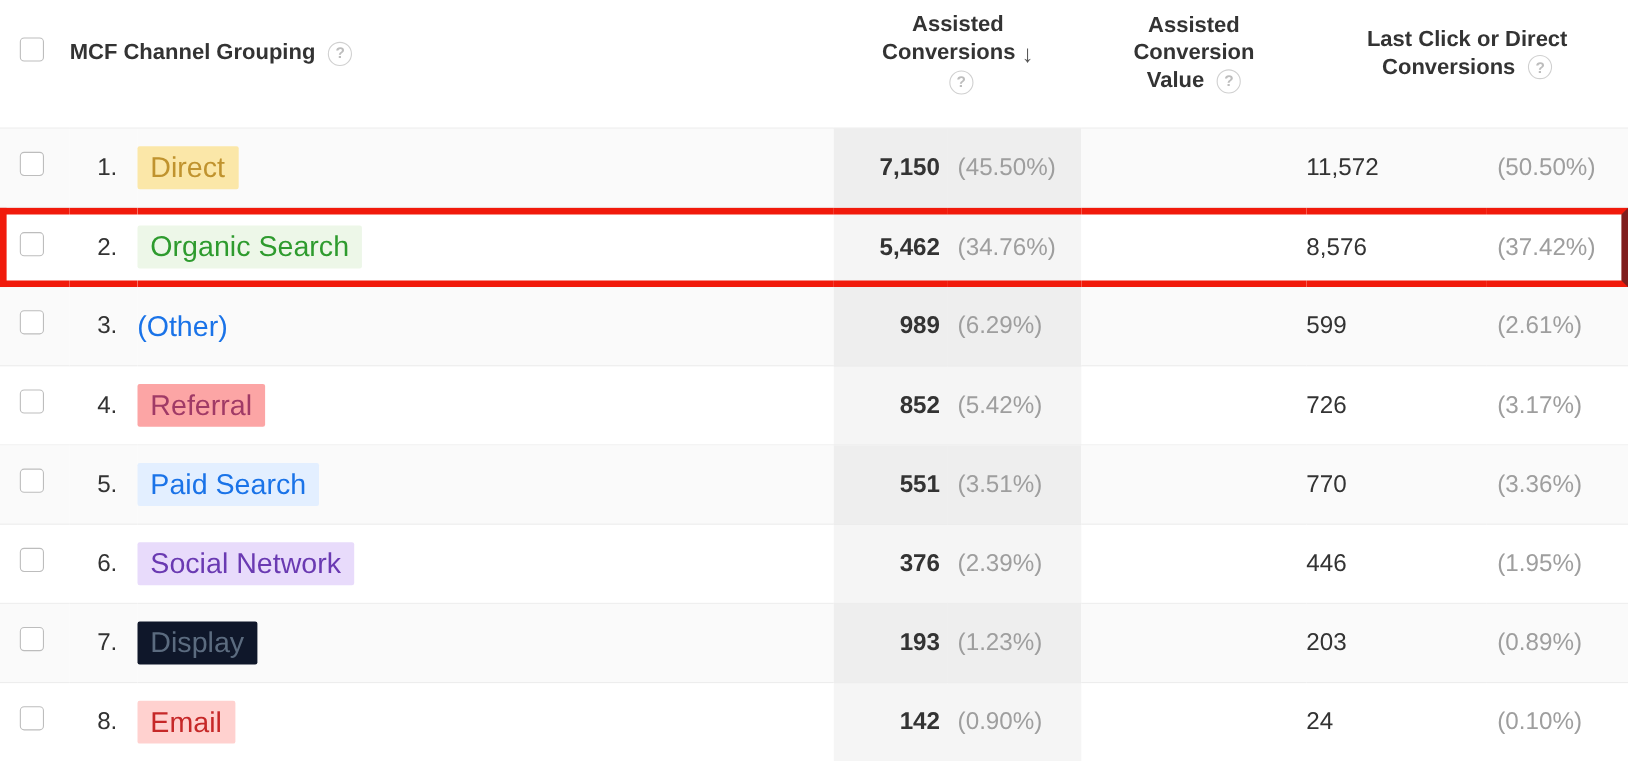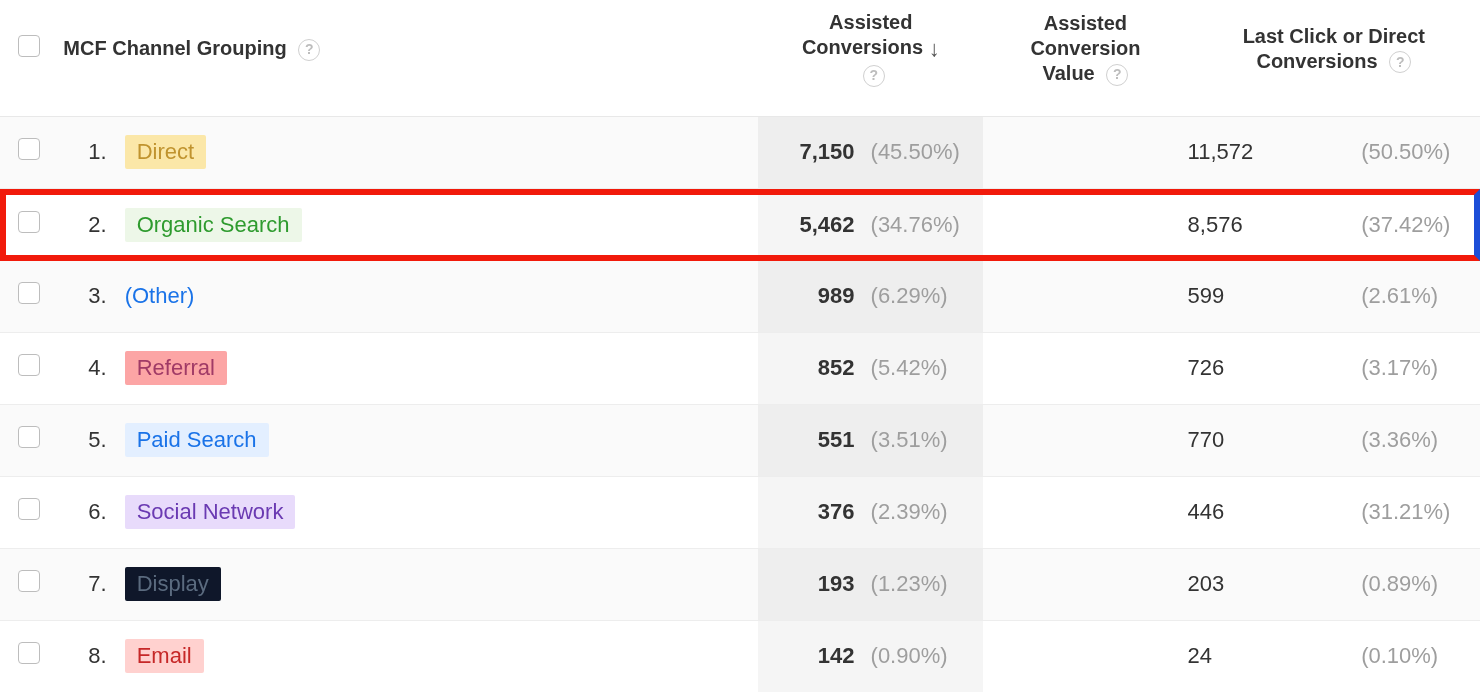--- a/index.html
+++ b/index.html
@@ -97,42 +97,42 @@
   tbody td.lc-p { }
   
   tbody tr:not(:first-child) td.lc-v,
   tbody tr:not(:first-child) td.lc-p { }
 
   
   .tag {
     display: inline-block;
     padding: 4px 12px;
     border-radius: 2px;
-    font-size: 22px;
+    font-size: 26px;
   }
   .tag.plain { padding-left: 0; }
 
   
   .chk {
     width: 22px; height: 22px;
     border: 1px solid #bdbdbd;
     border-radius: 4px;
     display: inline-block;
     cursor: pointer;
     background: #fff;
   }
 
   
   tbody tr.highlight td {
     border-top: 6px solid #f11a0b;
     border-bottom: 6px solid #f11a0b;
     background: #fff;
   }
   tbody tr.highlight td:first-child { border-left: 6px solid #f11a0b; padding-left: 12px; }
-  tbody tr.highlight td:last-child  { border-right: 6px solid #1d4ed8; padding-right: 12px; }
+  tbody tr.highlight td:last-child  { border-right: 6px solid #7f1d1d; padding-right: 12px; }
 
 </style>
 </head>
 <body>
 
 <table class="report">
   <colgroup>
     <col class="c-cb">
       <col class="c-idx">
       <col class="c-ch">
@@ -229,21 +229,21 @@
       </tr>
       <tr>
         <td class="cb"><span class="chk"></span></td>
         <td class="idx"><span>6.</span></td>
         <td class="ch"><span class="tag" style="color:#6a3ab2;background:#e8dbfb;">Social Network</span></td>
         <td class="ac-v"><span>376</span></td>
         <td class="ac-p"><span>(2.39%)</span></td>
         <td class="ac-p"></td>
         <td class="acv"><span></span></td>
         <td class="lc-v"><span>446</span></td>
-        <td class="lc-p"><span>(31.21%)</span></td>
+        <td class="lc-p"><span>(1.95%)</span></td>
       </tr>
       <tr class="alt">
         <td class="cb"><span class="chk"></span></td>
         <td class="idx"><span>7.</span></td>
         <td class="ch"><span class="tag" style="color:#5b6b7f;background:#0f172a;">Display</span></td>
         <td class="ac-v"><span>193</span></td>
         <td class="ac-p"><span>(1.23%)</span></td>
         <td class="ac-p"></td>
         <td class="acv"><span></span></td>
         <td class="lc-v"><span>203</span></td>

